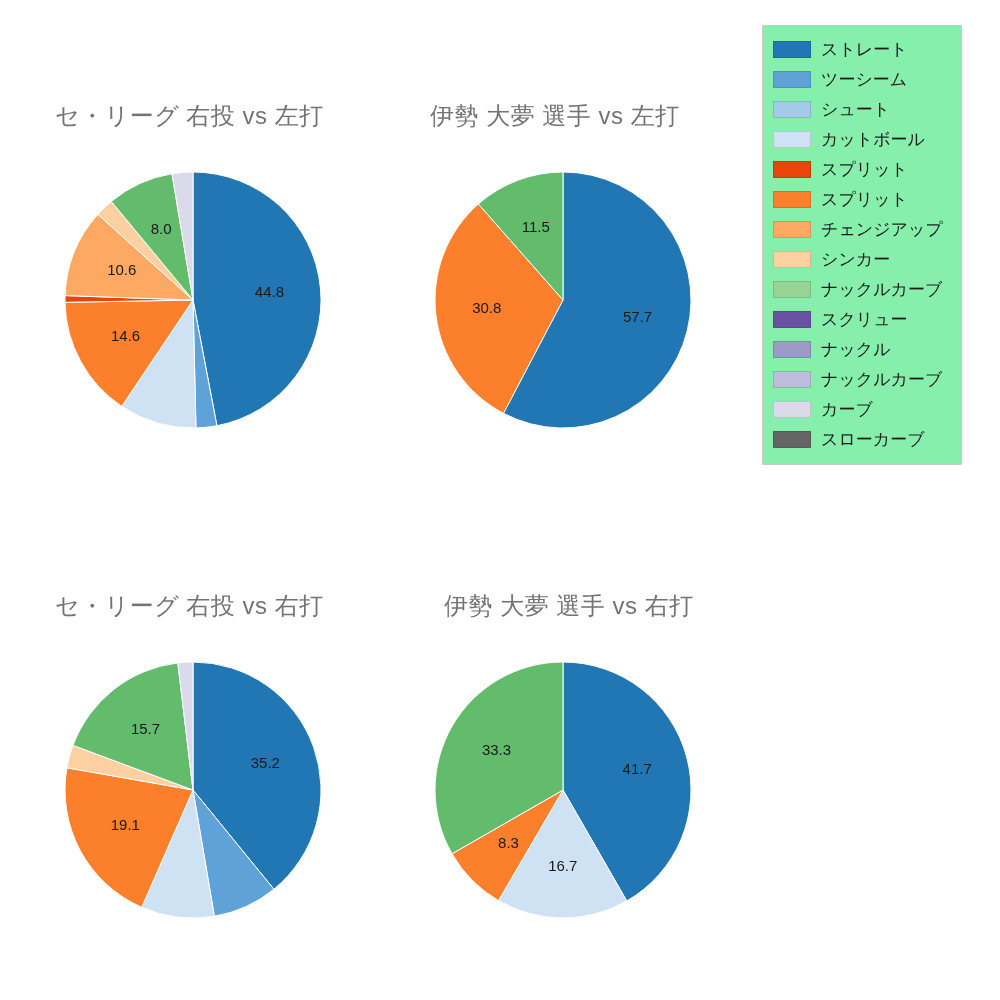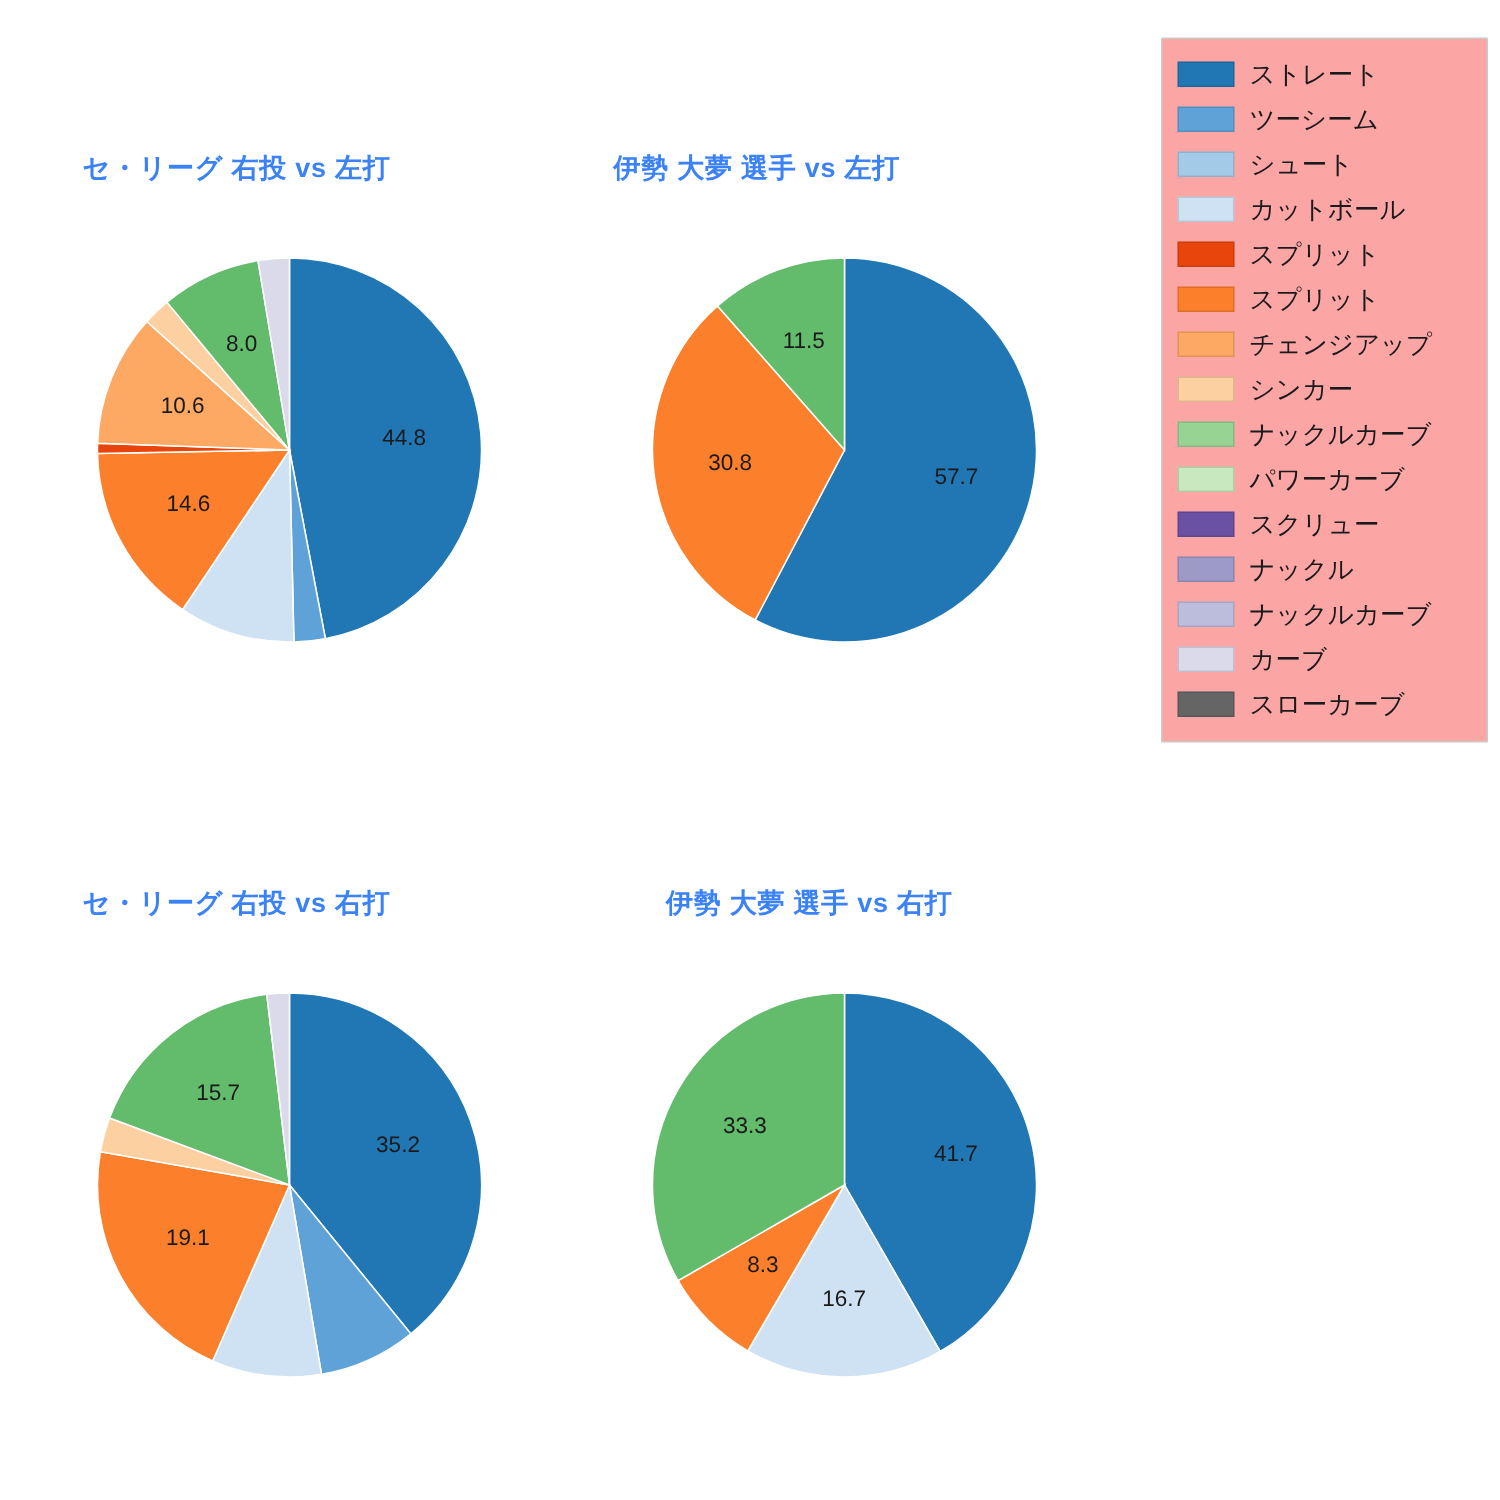--- a/index.html
+++ b/index.html
@@ -10,23 +10,23 @@
   body {
     width: 1000px;
     height: 1000px;
     position: relative;
     font-family: "Liberation Sans", sans-serif;
     color: #222222;
     overflow: hidden;
   }
   .chart-title {
     position: absolute;
-    font-size: 18px;
-    font-weight: bold;
-    color: #3b82f6;
+    font-size: 24px;
+    font-weight: normal;
+    color: #737373;
     white-space: nowrap;
     letter-spacing: 0.5px;
   }
   .pie-wrap {
     position: absolute;
   }
   .pie-wrap svg {
     display: block;
     overflow: visible;
   }
@@ -34,27 +34,26 @@
     font-size: 15px;
     fill: #1a1a1a;
     text-anchor: middle;
     dominant-baseline: middle;
     font-family: "Liberation Sans", sans-serif;
   }
   .legend-box {
     position: absolute;
     left: 762px;
     top: 25px;
-    width: 218px;
+    width: 200px;
     border: 1px solid #c9c9c9;
-    background: #fca5a5;
+    background: #86efac;
     padding: 8px 10px 10px 10px;
     box-sizing: border-box;
     border-radius: 1px;
-    margin-left: 12px;
   }
   .legend-row {
     display: flex;
     align-items: center;
     height: 30px;
   }
   .legend-swatch {
     width: 38px;
     height: 17px;
     margin-right: 10px;
@@ -66,21 +65,21 @@
     font-size: 17px;
     color: #1a1a1a;
     white-space: nowrap;
     font-family: "Liberation Sans", sans-serif;
   }
 </style>
 </head>
 <body>
 
 <div class="chart-title" style="left:55px; top:100px;">セ・リーグ 右投 vs 左打</div>
-<div class="chart-title" style="left:409px; top:100px;">伊勢 大夢 選手 vs 左打</div>
+<div class="chart-title" style="left:430px; top:100px;">伊勢 大夢 選手 vs 左打</div>
 <div class="chart-title" style="left:55px; top:590px;">セ・リーグ 右投 vs 右打</div>
 <div class="chart-title" style="left:444px; top:590px;">伊勢 大夢 選手 vs 右打</div>
 
 <div class="pie-wrap" style="left:48px; top:155px; width:290px; height:290px;">
     <svg width="290" height="290" viewBox="0 0 290 290">
       <path d="M 145 145 L 145 17 A 128 128 0 0 1 168.91019732769766 270.7469779507665 Z" fill="#2077b4" stroke="#ffffff" stroke-width="1"></path>
       <path d="M 145 145 L 168.91019732769766 270.7469779507665 A 128 128 0 0 1 147.9534283424291 272.96592226458625 Z" fill="#5fa2d8" stroke="#ffffff" stroke-width="1"></path>
       <path d="M 145 145 L 147.9534283424291 272.96592226458625 A 128 128 0 0 1 73.77740936127566 251.35479576732163 Z" fill="#cfe2f3" stroke="#ffffff" stroke-width="1"></path>
       <path d="M 145 145 L 73.77740936127566 251.35479576732163 A 128 128 0 0 1 17.02103814286221 147.32062964931288 Z" fill="#fc7f2b" stroke="#ffffff" stroke-width="1"></path>
       <path d="M 145 145 L 17.02103814286221 147.32062964931288 A 128 128 0 0 1 17.076670651770286 140.57034894553206 Z" fill="#e8450c" stroke="#ffffff" stroke-width="1"></path>
@@ -162,24 +161,20 @@
     </div>
   <div class="legend-row">
       <span class="legend-swatch" style="background: rgb(253, 208, 162);"></span>
       <span class="legend-label">シンカー</span>
     </div>
   <div class="legend-row">
       <span class="legend-swatch" style="background: rgb(151, 212, 148);"></span>
       <span class="legend-label">ナックルカーブ</span>
     </div>
   <div class="legend-row">
-      <span class="legend-swatch" style="background: rgb(200, 232, 192);"></span>
-      <span class="legend-label">パワーカーブ</span>
-    </div>
-  <div class="legend-row">
       <span class="legend-swatch" style="background: rgb(106, 81, 163);"></span>
       <span class="legend-label">スクリュー</span>
     </div>
   <div class="legend-row">
       <span class="legend-swatch" style="background: rgb(158, 154, 200);"></span>
       <span class="legend-label">ナックル</span>
     </div>
   <div class="legend-row">
       <span class="legend-swatch" style="background: rgb(188, 189, 220);"></span>
       <span class="legend-label">ナックルカーブ</span>

